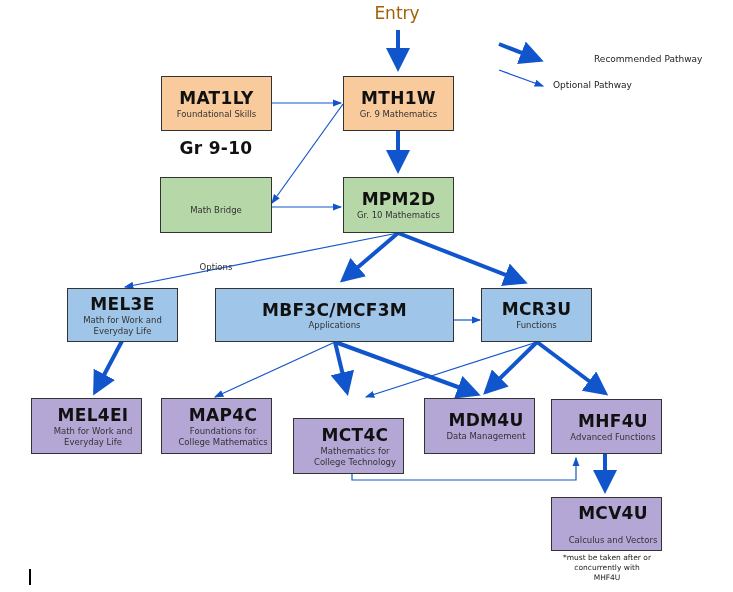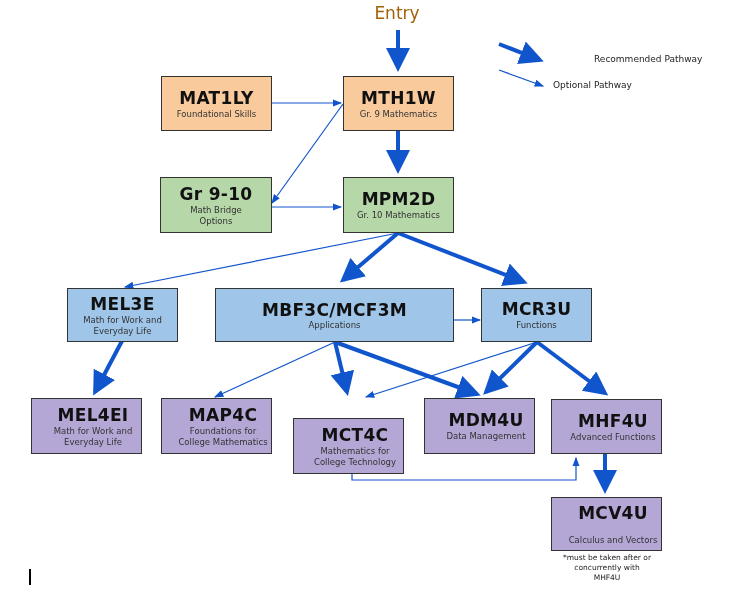--- a/index.html
+++ b/index.html
@@ -70,21 +70,21 @@
 
 <div class="box orange" style="left:161px; top:76px; width:111px; height:55px;">
   <div class="code">MAT1LY</div>
   <div class="sub">Foundational Skills</div>
 </div>
 <div class="box orange" style="left:343px; top:76px; width:111px; height:55px;">
   <div class="code">MTH1W</div>
   <div class="sub">Gr. 9 Mathematics</div>
 </div>
 
-<div class="box green" style="left:160px; top:177px; width:112px; height:56px;">
+<div class="box green" style="left:160px; top:177px; width:112px; height:56px;gap:46px;">
   <div class="code">Gr 9-10</div>
   <div class="sub">Math Bridge</div>
   <div class="sub" style="margin-top:0">Options</div>
 </div>
 <div class="box green" style="left:343px; top:177px; width:111px; height:56px;">
   <div class="code">MPM2D</div>
   <div class="sub">Gr. 10 Mathematics</div>
 </div>
 
 <div class="box blue" style="left:67px; top:288px; width:111px; height:54px;">

